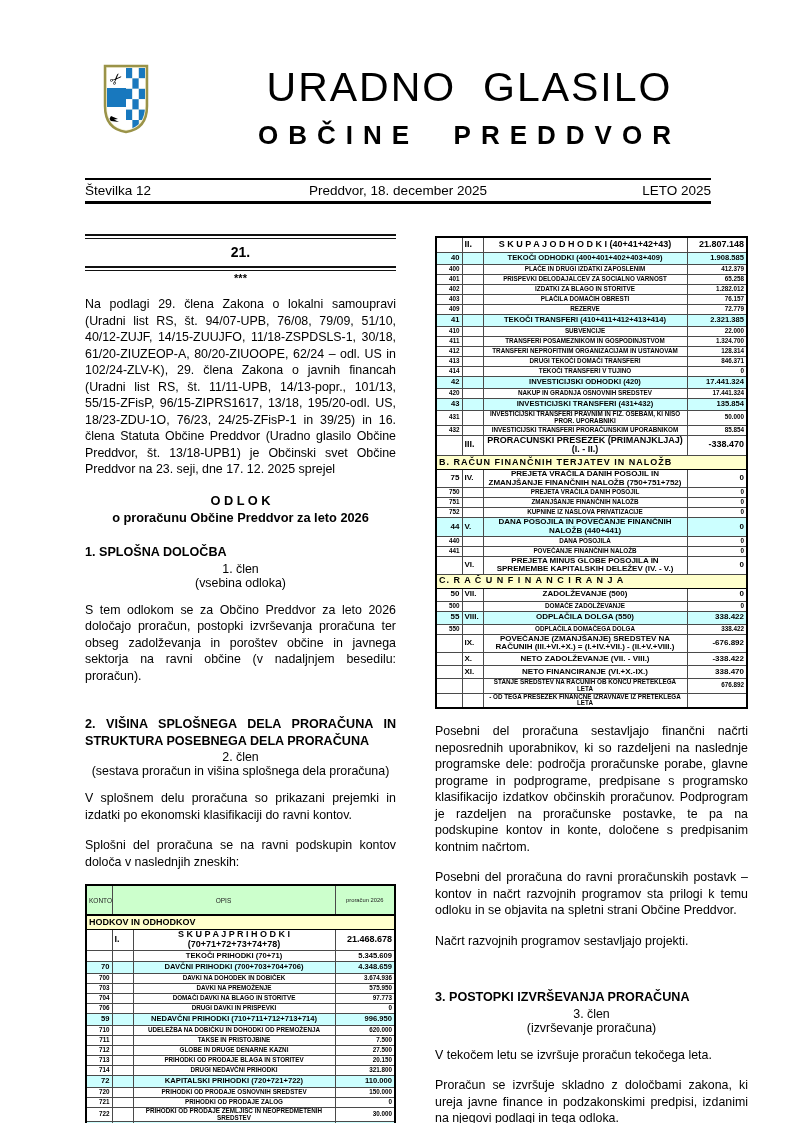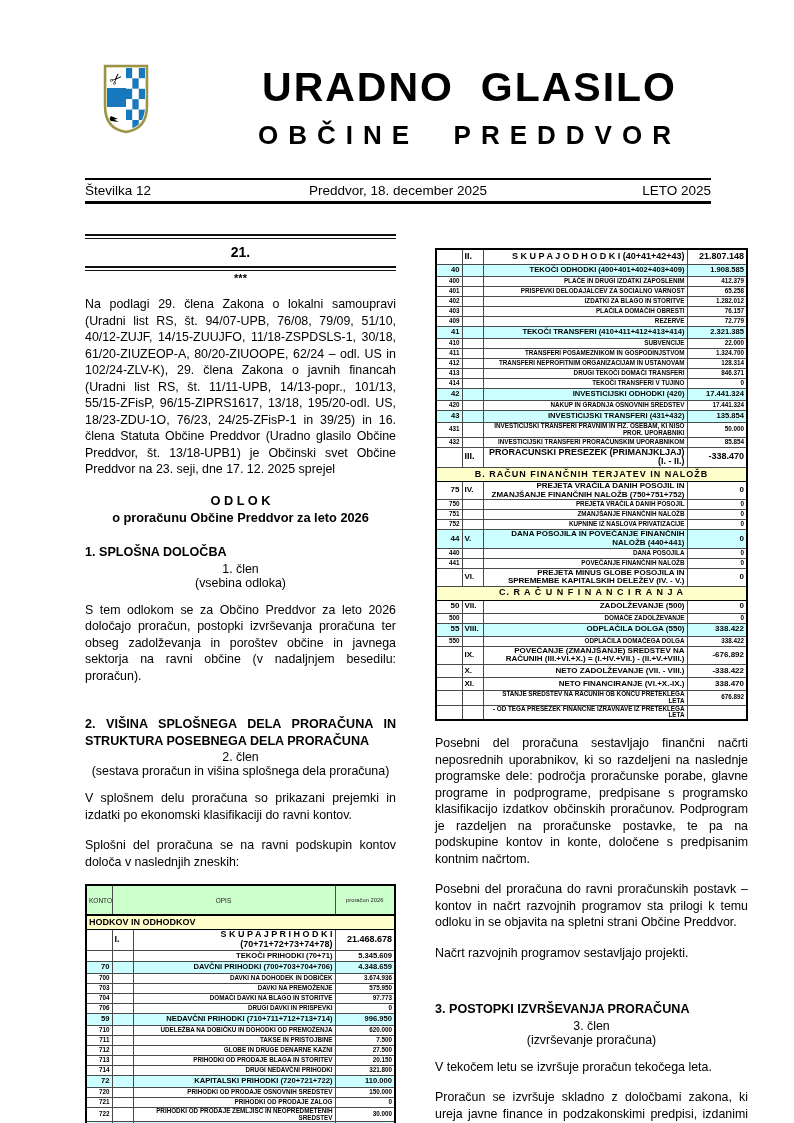--- a/index.html
+++ b/index.html
@@ -2,21 +2,21 @@
 <html><head>
 <meta charset="utf-8">
 <style>
   html,body{margin:0;padding:0;background:#888;}
   .page{position:relative;width:794px;height:1123px;background:#ffffff;margin:0 auto;
         font-family:"Liberation Sans",sans-serif;color:#000;overflow:hidden;}
 
   
   .crest{position:absolute;left:103px;top:64px;}
   .mast-title{position:absolute;left:195px;right:50px;top:64px;text-align:center;}
-  .mast-title .t1{font-size:41px;font-weight:bold;letter-spacing:2px;white-space:pre;}
+  .mast-title .t1{font-size:41px;font-weight:normal;letter-spacing:2px;white-space:pre;}
   .mast-title .t2{font-size:26px;font-weight:bold;letter-spacing:10px;margin-top:9px;white-space:pre;}
 
   .infobar{position:absolute;left:85px;width:626px;top:178px;height:21px;
            border-top:2px solid #000;border-bottom:3px solid #000;
            display:flex;align-items:center;font-size:13.5px;}
   .infobar .cell{flex:1;}
   .infobar .c1{text-align:left;}
   .infobar .c2{text-align:center;flex:1.4;}
   .infobar .c3{text-align:right;}
 
@@ -43,24 +43,24 @@
 
   tr.hdr td{background:#ccffcc;height:28px;font-weight:normal;color:#222;
             font-size:6.5px;border-bottom:2px solid #000;}
   tr.hdr .hk{text-align:left;}
   tr.hdr .ho{text-align:center;}
   tr.hdr .hv{text-align:center;font-size:5.8px;}
 
   .c-k{text-align:right;}
   .c-r{text-align:left;padding-left:1px;}
   .c-v{text-align:right;white-space:nowrap;}
-  .c-t{text-align:right;}
+  .c-t{text-align:center;}
 
   tr.r-band td,tr.r-bandL td{background:#ffffcc;font-size:9px;height:13px;border-bottom:1.5px solid #000;border-top:1.5px solid #000;}
-  tr.r-band td{text-align:center;letter-spacing:1px;}
+  tr.r-band td{text-align:left;letter-spacing:1px;}
   tr.r-bandL td{text-align:left;}
 
   tr.r-main td{font-size:9px;height:14px;}
   tr.r-mainK td{font-size:8px;height:12px;}
   tr.r-group td{background:#ccffff;font-size:7.6px;height:11px;}
   tr.r-groupK td{background:#ccffff;font-size:8px;height:12px;}
   tr.r-bold td{font-size:7.6px;height:10px;}
   tr.r-detail td{font-size:6.3px;height:9px;}
 </style>
 </head>
@@ -263,21 +263,21 @@
             <td class="c-k">73</td>
             <td class="c-r"></td>
             <td class="c-t">PREJETE DONACIJE  (730+731)</td>
             <td class="c-v">2.380</td>
           </tr>
         </tbody>
     </table>
   </div>
 
   <div class="col-right">
-    <table class="budget" style="margin-top:12px;padding-left:32px;">
+    <table class="budget" style="margin-top:0;padding-left:32px;">
       <colgroup>
           <col class="w-k">
           <col class="w-r">
           <col>
           <col class="w-v">
         </colgroup>
       <tbody id="tb-right">
           <tr class="r-main">
             <td class="c-k"></td>
             <td class="c-r">II.</td>

